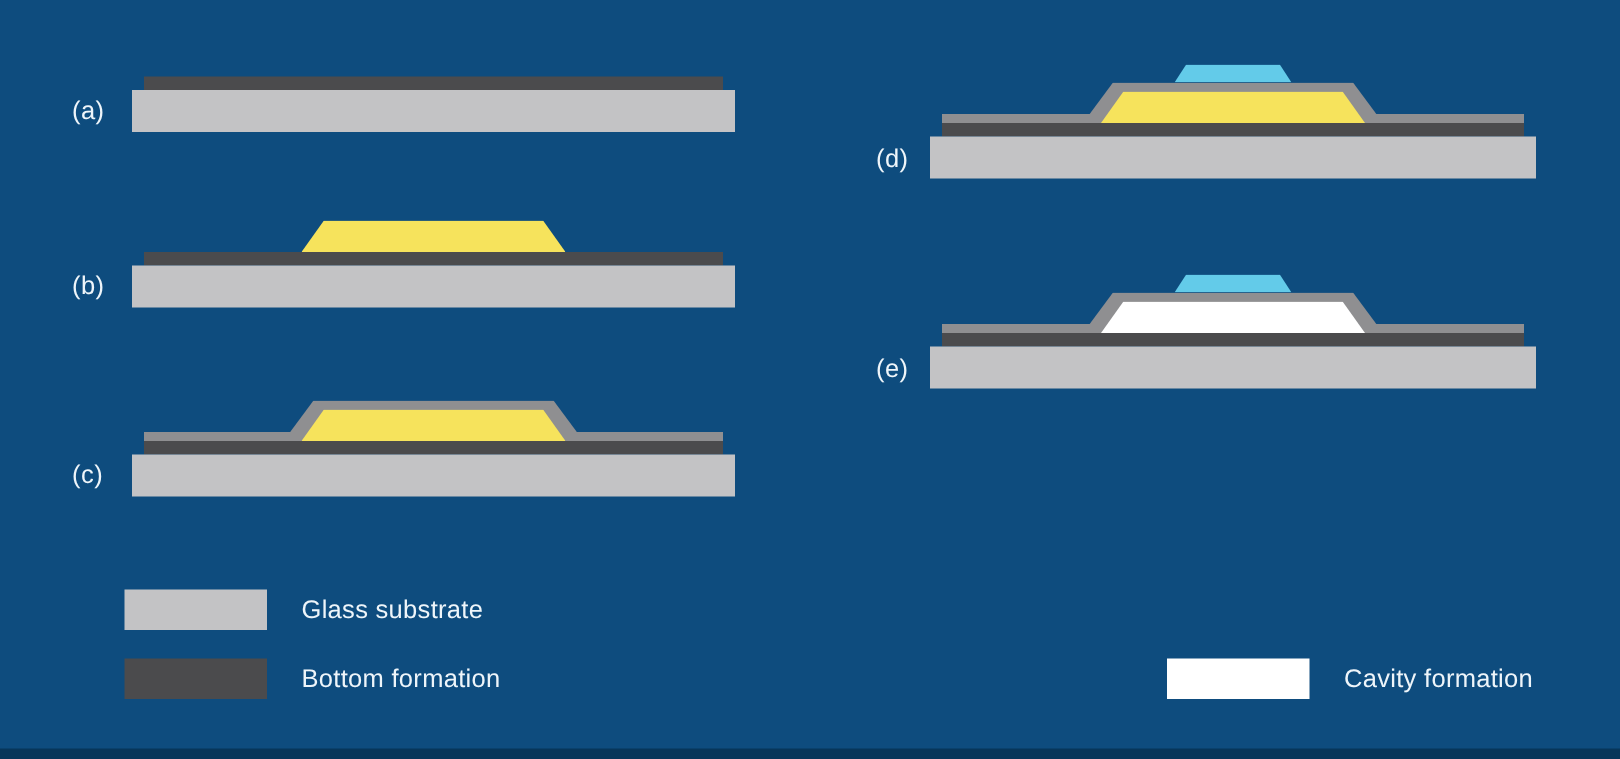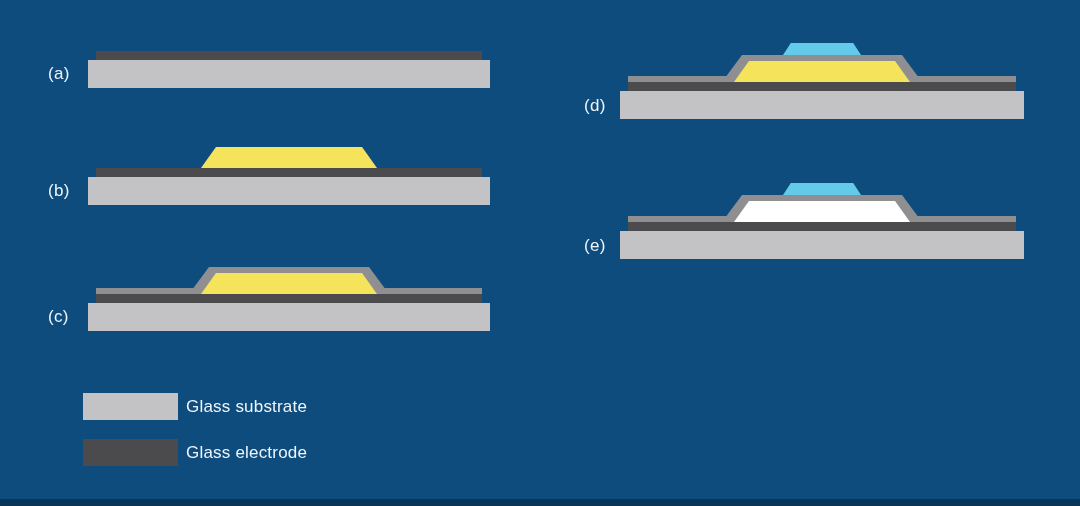--- a/index.html
+++ b/index.html
@@ -55,21 +55,21 @@
   .step-label {
     position: absolute;
     color: var(--label-text, #eef5fa);
     font-size: 17px;
     letter-spacing: 0.3px;
   }
   .legend-item {
     position: absolute;
     display: flex;
     align-items: center;
-    gap: 8px;
+    gap: 23px;
     height: 27px;
   }
   .swatch { width: 95px; height: 27px; flex: 0 0 auto; }
   .legend-text {
     color: var(--label-text, #eef5fa);
     font-size: 17px;
     letter-spacing: 0.2px;
     white-space: nowrap;
   }
   .bottom-border {
@@ -125,22 +125,26 @@
     <div class="layer substrate"></div>
   </div>
 
   <div class="legend-item" style="top:393px;left:83px">
     <div class="swatch" style="background:var(--glass-substrate)"></div>
     <div class="legend-text">Glass substrate</div>
   </div>
 
   <div class="legend-item" style="top:439px;left:83px">
     <div class="swatch" style="background:var(--bottom-electrode)"></div>
-    <div class="legend-text">Glass electrode</div>
+    <div class="legend-text">Bottom formation</div>
   </div>
 
 
 
 
+  <div class="legend-item" style="top:439px;left:778px">
+    <div class="swatch" style="background:var(--cavity)"></div>
+    <div class="legend-text">Cavity formation</div>
+  </div>
 
   <div class="bottom-border"></div>
 
 </div>
 
 </body></html>

